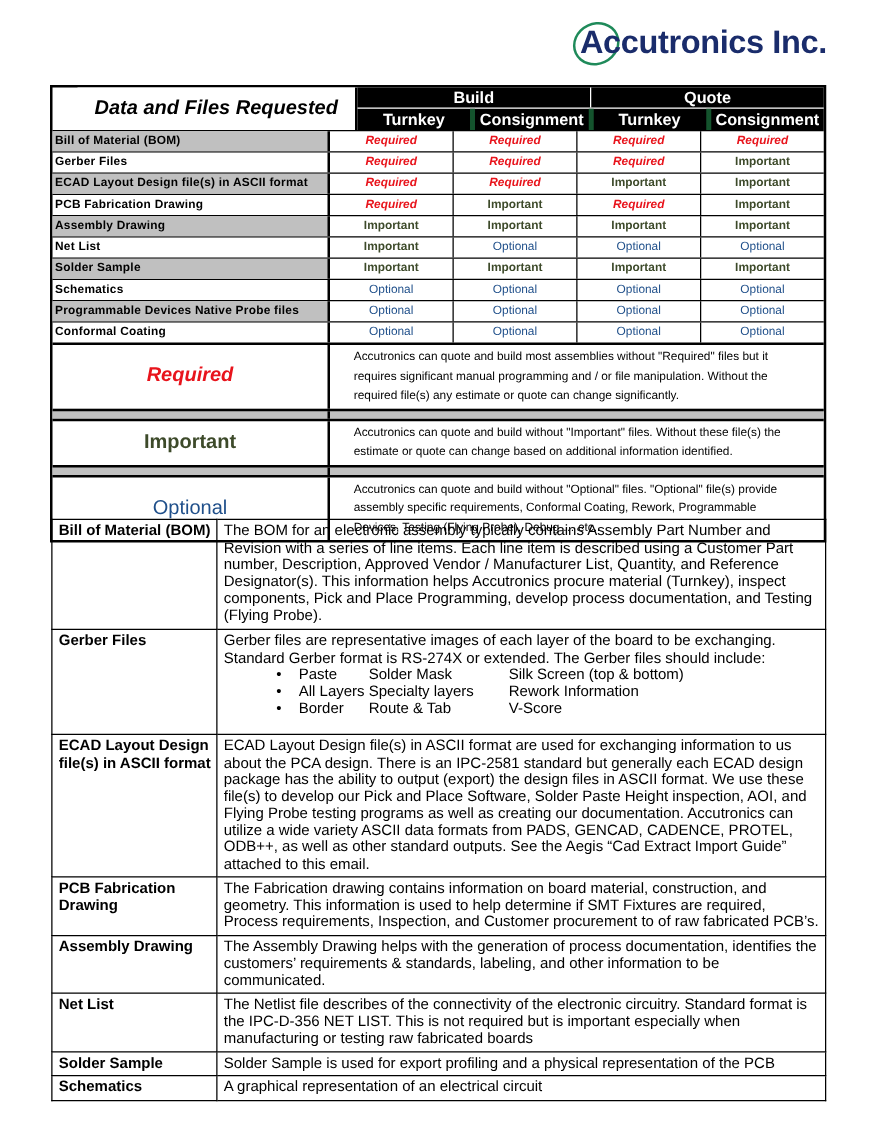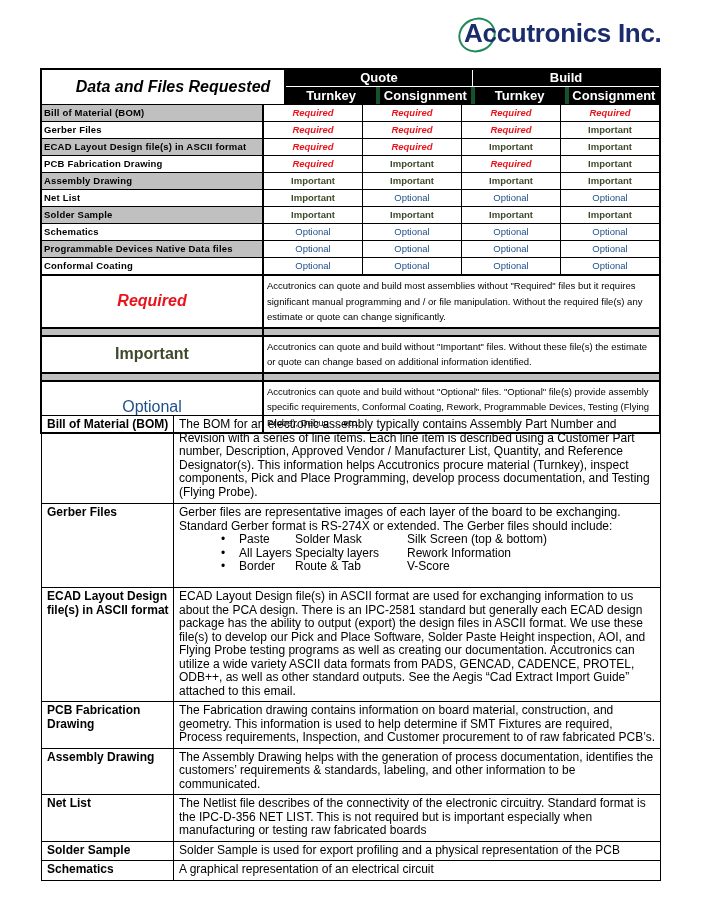--- a/index.html
+++ b/index.html
@@ -23,21 +23,21 @@
   .mx-label{width:222px;border-right:2px solid #000;font-size:9.5px;font-weight:bold;padding-left:2px;line-height:15px;box-sizing:border-box;white-space:nowrap;letter-spacing:0.2px;}
   .mx-row.shaded .mx-label{background:#c0c0c0;}
   .mx-cell{flex:1;text-align:center;font-size:9.5px;font-weight:bold;line-height:15px;}
   .mx-cell + .mx-cell{border-left:1px solid #000;}
   .s-Required{color:#e8141c;font-style:italic;}
   .s-Important{color:#3d4a2a;}
   .s-Optional{color:#1f4f8a;font-weight:normal;}
 
   .legend{display:flex;border-top:2px solid #000;}
   .lg-key{width:222px;border-right:2px solid #000;display:flex;align-items:center;justify-content:center;font-size:16px;box-sizing:border-box;}
-  .lg-desc{flex:1;font-size:9.5px;line-height:15.5px;padding:2px 3px;}
+  .lg-desc{flex:1;font-size:9.5px;line-height:15.5px;padding:2px 19px;}
   .lg-sep{display:flex;height:6px;border-top:2px solid #000;background:#c0c0c0;}
   .lg-sep div:first-child{width:222px;border-right:2px solid #000;box-sizing:border-box;}
   .k-Required{color:#e8141c;font-weight:bold;font-style:italic;}
   .k-Important{color:#3d4a2a;font-weight:bold;}
   .k-Optional{color:#1f4f8a;}
 
   
   .defs{position:absolute;left:41px;top:415px;width:620px;border:1px solid #000;border-collapse:collapse;}
   .defs td{border:1px solid #000;vertical-align:top;font-size:12px;line-height:13.5px;padding:2px 4px 3px 5px;}
   .defs td.dt{width:122px;font-weight:bold;}
@@ -53,22 +53,22 @@
 <div class="logo">
   <div class="logo-ring"></div>
   <div class="logo-text">Accutronics Inc.</div>
 </div>
 
 <div class="matrix">
   <div class="mx-head">
     <div class="mx-title">Data and Files Requested</div>
     <div class="mx-groups">
       <div class="mx-grp-row">
+        <div class="mx-grp">Build</div>
         <div class="mx-grp">Quote</div>
-        <div class="mx-grp">Build</div>
       </div>
       <div class="mx-sub-row">
         <div class="mx-sub">Turnkey</div>
         <div class="mx-sub">Consignment</div>
         <div class="mx-sub">Turnkey</div>
         <div class="mx-sub">Consignment</div>
       </div>
     </div>
   </div>
   <div id="mx-rows">
@@ -122,21 +122,21 @@
         <div class="mx-cell s-Important">Important</div>
       </div>
       <div class="mx-row">
         <div class="mx-label">Schematics</div>
         <div class="mx-cell s-Optional">Optional</div>
         <div class="mx-cell s-Optional">Optional</div>
         <div class="mx-cell s-Optional">Optional</div>
         <div class="mx-cell s-Optional">Optional</div>
       </div>
       <div class="mx-row shaded">
-        <div class="mx-label">Programmable Devices Native Data files</div>
+        <div class="mx-label">Programmable Devices Native Probe files</div>
         <div class="mx-cell s-Optional">Optional</div>
         <div class="mx-cell s-Optional">Optional</div>
         <div class="mx-cell s-Optional">Optional</div>
         <div class="mx-cell s-Optional">Optional</div>
       </div>
       <div class="mx-row">
         <div class="mx-label">Conformal Coating</div>
         <div class="mx-cell s-Optional">Optional</div>
         <div class="mx-cell s-Optional">Optional</div>
         <div class="mx-cell s-Optional">Optional</div>

